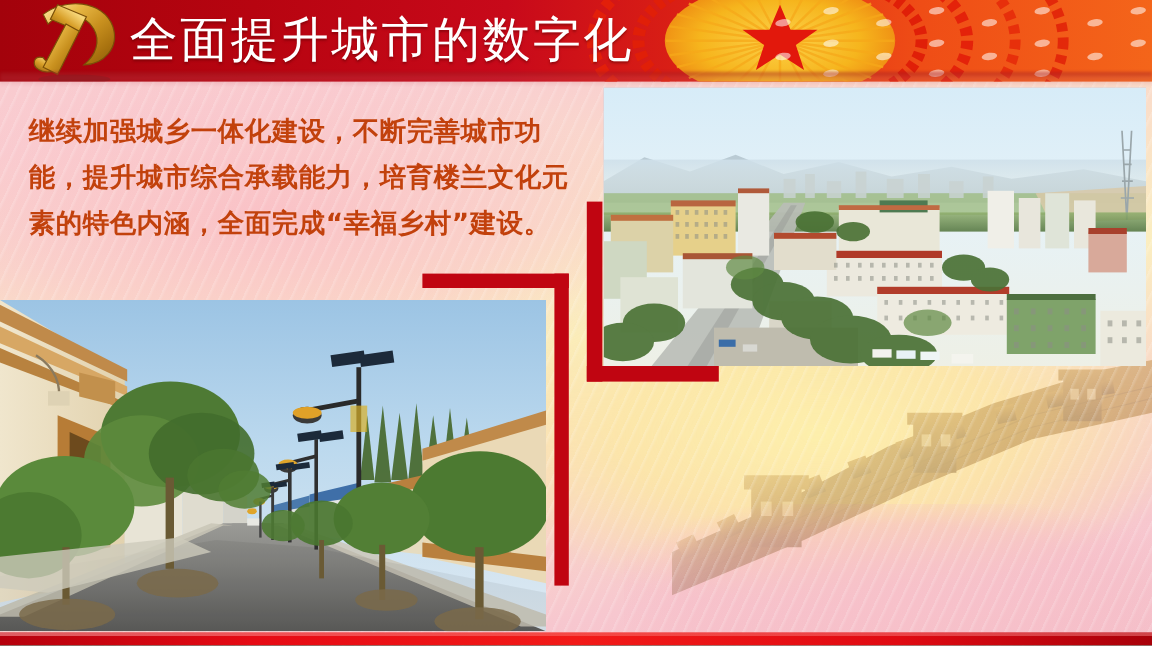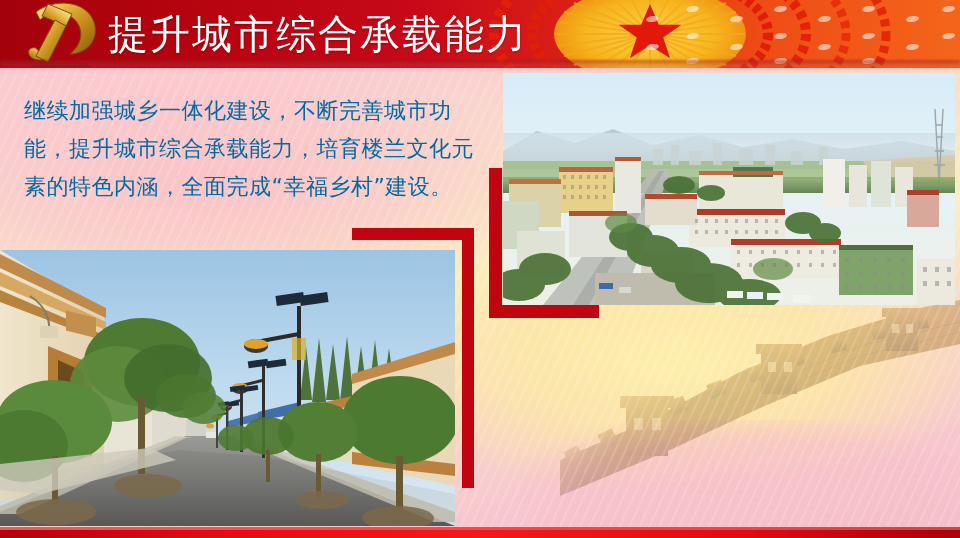--- a/index.html
+++ b/index.html
@@ -107,21 +107,21 @@
   }
   .bottom-band-shine{
     position:absolute;left:0;top:527px;width:960px;height:3px;
     background:linear-gradient(90deg,rgba(255,170,170,.55),rgba(255,210,200,.25),rgba(255,150,150,.45));
   }
 
   
   .body-text{
     position:absolute;
     font-family:"DejaVu Sans","Liberation Sans",sans-serif;
-    font-weight:normal;color:#0369a1;
+    font-weight:bold;color:#c2410c;
     font-size:22px;line-height:38px;letter-spacing:.5px;
   }
   #text-left{left:24px;top:92px;width:452px;}
   #text-right{left:500px;top:328px;width:450px;}
 </style>
 </head>
 <body>
 
 <div id="slide">
 
@@ -310,21 +310,21 @@
         <path d="M22 52 C14 50 12 58 18 62 C24 66 34 64 38 58 L31 52 C28 56 24 56 22 52 Z" fill="url(#gold2)" stroke="#7a4f08" stroke-width="1"></path>
 
         <path d="M34 8 L58 18 L52 30 L28 20 Z" fill="url(#gold2)" stroke="#7a4f08" stroke-width="1"></path>
 
         <path d="M41 24 L52 30 L34 66 L22 60 Z" fill="url(#gold1)" stroke="#7a4f08" stroke-width="1"></path>
 
         <ellipse cx="48" cy="70" rx="30" ry="4" fill="#5e1414" opacity=".35"></ellipse>
       </svg>
     </div>
 
-    <div class="hdr-title">提升城市综合承载能力</div>
+    <div class="hdr-title">全面提升城市的数字化</div>
   </div>
   <div class="hdr-reflect"></div>
 
   <div class="body-text" id="text-left">继续加强城乡一体化建设，不断完善城市功能，提升城市综合承载能力，培育楼兰文化元素的特色内涵，全面完成“幸福乡村”建设。</div>
 
   <div class="photo" id="photo-city">
     <svg viewBox="0 0 452 232" preserveAspectRatio="none" aria-hidden="true">
       <defs>
         <linearGradient id="skyc" x1="0" y1="0" x2="0" y2="1">
           <stop offset="0%" stop-color="#d7ecf8"></stop>

